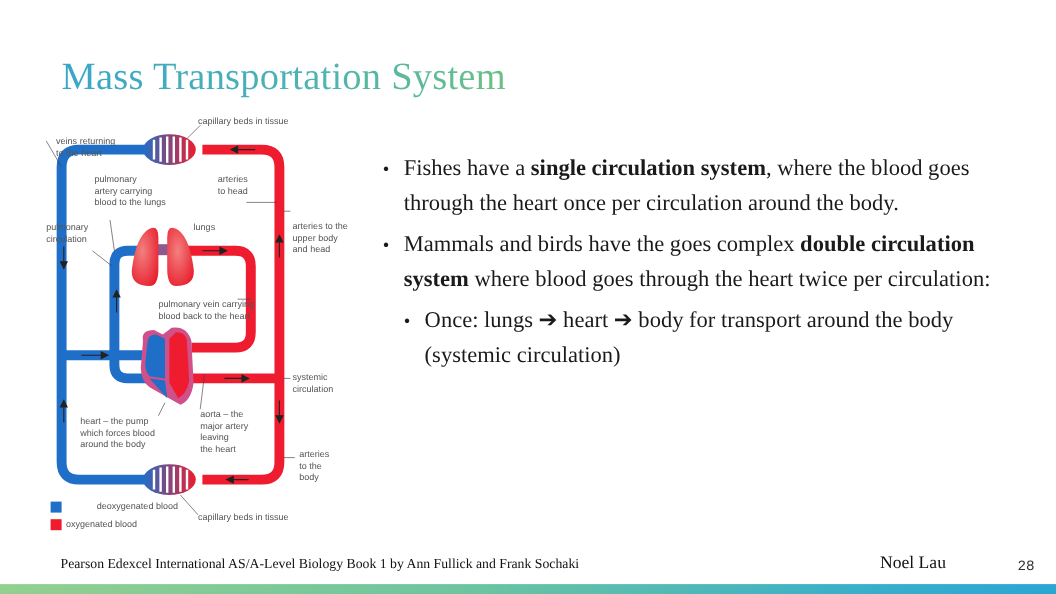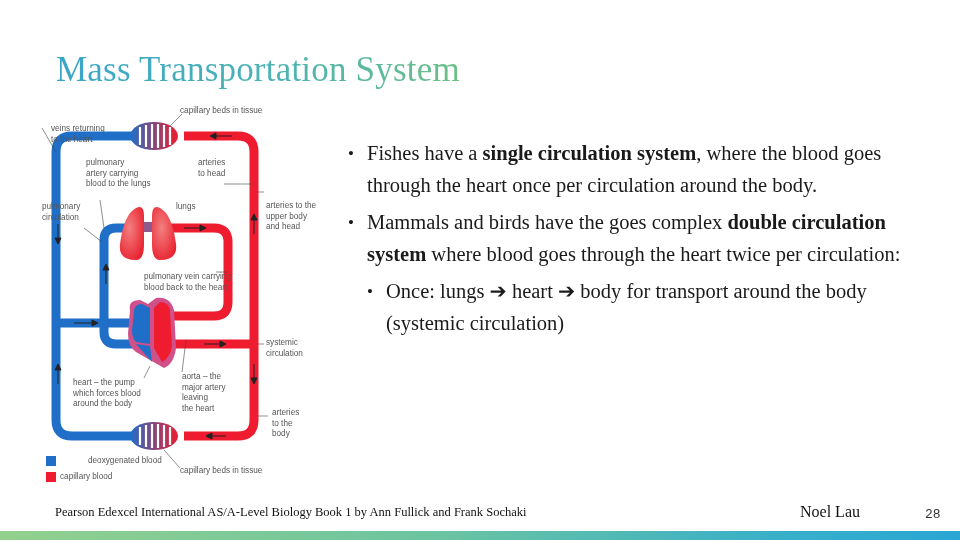--- a/index.html
+++ b/index.html
@@ -177,21 +177,21 @@
       <div>leaving</div>
       <div>the heart</div>
   </div>
   <div class="lbl" style="left:248px;top:304px;">
     <div>arteries</div>
       <div>to the</div>
       <div>body</div>
   </div>
   <div class="lbl" style="left:156px;top:362px;">capillary beds in tissue</div>
   <div class="lbl" style="left:36px;top:352px;padding-left:28px;">deoxygenated blood</div>
-  <div class="lbl" style="left:36px;top:368px;">capillary blood</div>
+  <div class="lbl" style="left:36px;top:368px;">oxygenated blood</div>
 </div>
 
 <div class="content">
   <div class="bullet">
     <span>Fishes have a </span><b>single circulation system</b><span>, where the blood goes through the heart once per circulation around the body.</span>
   </div>
   <div class="bullet">
     <span>Mammals and birds have the goes complex </span><b>double circulation system</b><span> where blood goes through the heart twice per circulation:</span>
   </div>
   <div class="sub">Once: lungs ➔ heart ➔ body for transport around the body (systemic circulation)</div>

